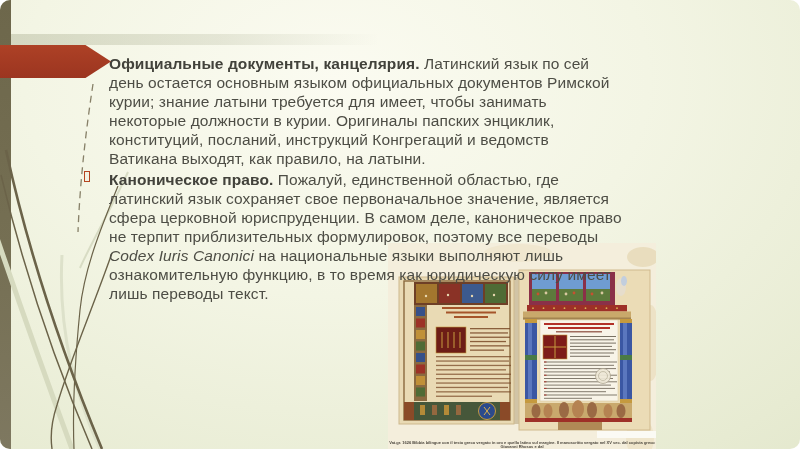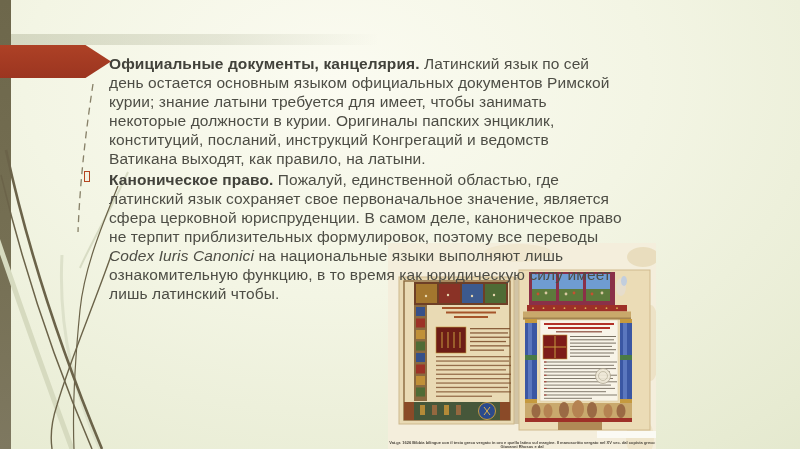--- a/index.html
+++ b/index.html
@@ -1,20 +1,21 @@
 <!DOCTYPE html>
 <html><head>
 <meta charset="utf-8">
 <style>
   html,body{margin:0;padding:0;}
   .slide{
     position:relative; width:800px; height:449px; overflow:hidden;
     background:
       radial-gradient(ellipse 130% 160% at 42% 18%, #fbfbf1 0%, #f3f5e4 30%, #e7ebd2 62%, #dde2c5 85%, #d9dfc0 100%);
     font-family:"Liberation Sans","DejaVu Sans",sans-serif;
+    border-radius:10px;
   }
   .top-band{
     position:absolute; left:0; top:34px; width:400px; height:11px; z-index:1;
     background:linear-gradient(to right, rgba(140,145,110,.30), rgba(140,145,110,.18) 55%, rgba(140,145,110,0) 95%);
   }
   .left-bar{
     position:absolute; left:0; top:0; width:11px; height:449px; z-index:2;
     background:linear-gradient(#6d674b,#756f53 55%,#7e7860);
   }
   .stems{position:absolute; left:0; top:0; z-index:3; pointer-events:none;}
@@ -251,17 +252,17 @@
       <div class="line"><span>конституций, посланий, инструкций Конгрегаций и ведомств</span></div>
       <div class="line"><span>Ватикана выходят, как правило, на латыни.</span></div>
     </div>
     <div class="para para2">
       <div class="line"><span class="b">Каноническое право.</span><span> Пожалуй, единственной областью, где</span></div>
       <div class="line"><span>латинский язык сохраняет свое первоначальное значение, является</span></div>
       <div class="line"><span>сфера церковной юриспруденции. В самом деле, каноническое право</span></div>
       <div class="line"><span>не терпит приблизительных формулировок, поэтому все переводы</span></div>
       <div class="line"><span class="i">Codex Iuris Canonici</span><span> на национальные языки выполняют лишь</span></div>
       <div class="line"><span>ознакомительную функцию, в то время как юридическую силу имеет</span></div>
-      <div class="line"><span>лишь латинский чтобы.</span></div>
+      <div class="line"><span>лишь переводы текст.</span></div>
     </div>
   </div>
 
 </div>
 
 </body></html>

